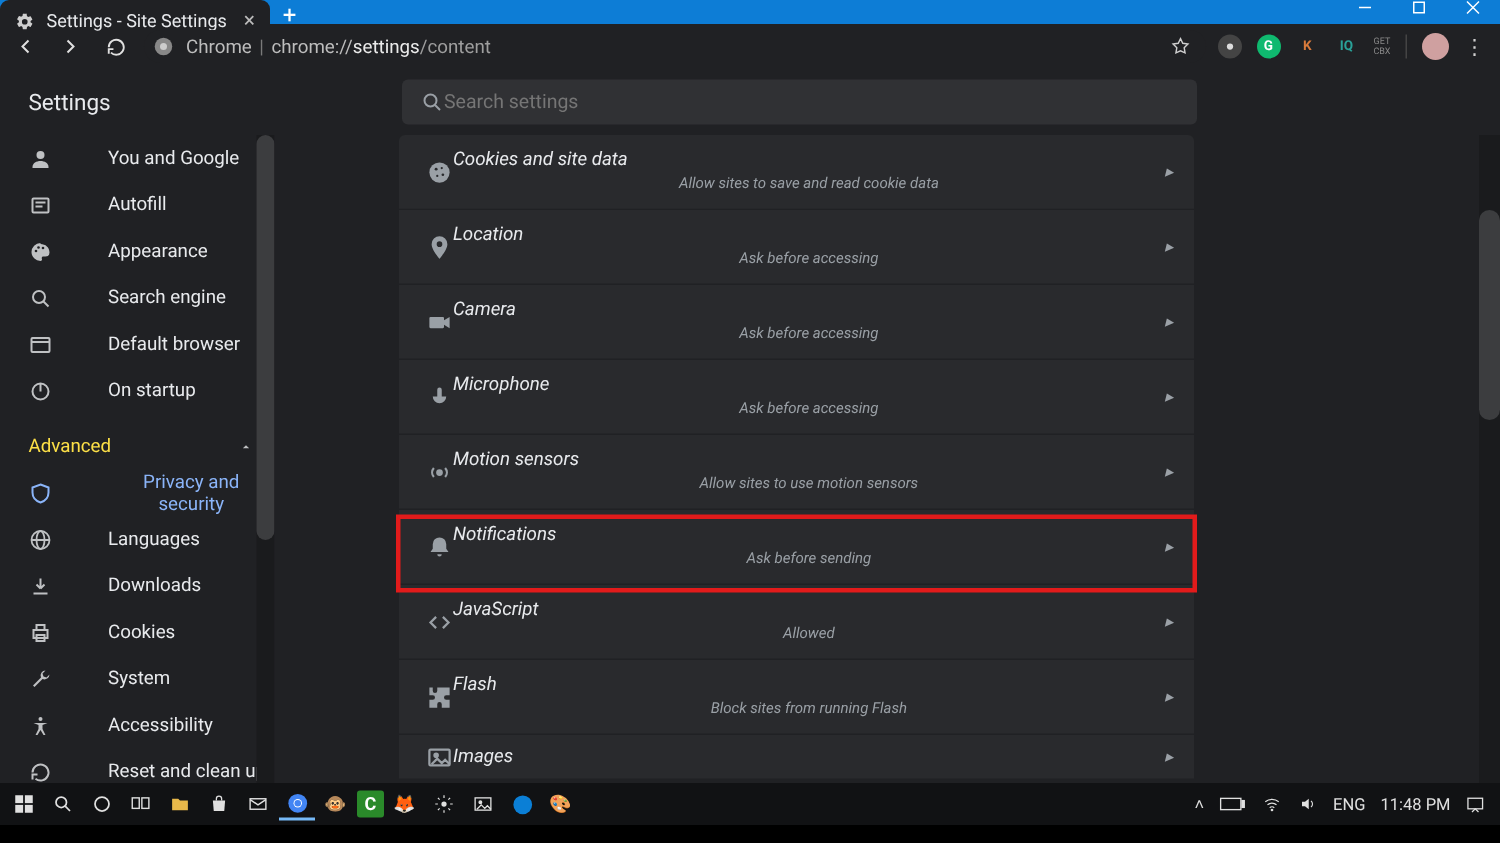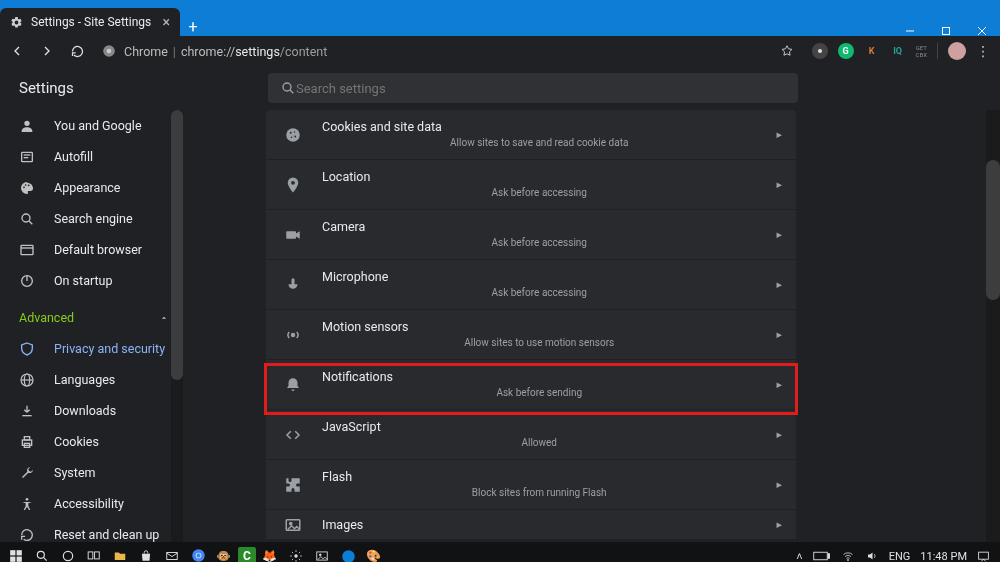--- a/index.html
+++ b/index.html
@@ -1,19 +1,19 @@
 <!DOCTYPE html>
 <html><head>
 <meta charset="utf-8">
 <style>
   * { box-sizing: border-box; margin: 0; padding: 0; font-family: "Segoe UI", Roboto, Arial, sans-serif; }
   html, body { width: 1000px; height: 562px; overflow: hidden; background: #000; color: #e8eaed; }
 
   
-  .titlebar { height: 36px; background: linear-gradient(#0d7dd6,#0d7dd6); display:flex; align-items:flex-end; }
+  .titlebar { height: 16px; background: linear-gradient(#0d7dd6,#0d7dd6); display:flex; align-items:flex-start; }
   .tab { display:flex; align-items:center; gap:8px; background:#202124; color:#e8eaed; height:28px; padding:0 10px; font-size:12px; border-top-left-radius:6px; border-top-right-radius:6px; min-width:180px; margin-top:0px; }
   .tab .gear { width:13px; height:13px; }
   .tab .close { margin-left:auto; font-size:14px; color:#bbb; }
   .newtab { width:26px; display:flex; align-items:center; justify-content:center; color:#fff; font-size:16px; }
   .titlebar .spacer { flex:1; }
   .win-controls { display:flex; }
   .win-controls div { width:36px; display:flex; align-items:center; justify-content:center; color:#fff; font-size:11px; }
 
   
   .urlrow { height:30px; background:#202124; display:flex; align-items:center; padding:0 6px; gap:8px;justify-content:center; }
@@ -35,31 +35,31 @@
 
   .topbar { height:44px; display:flex; align-items:center; }
   .topbar .title { font-size:15px; color:#e8eaed; padding-left:19px; }
   .searchwrap { position:absolute; left:268px; top:7px; width:530px; height:30px; background:#303134; border-radius:4px; display:flex; align-items:center; padding:0 12px; }
   .searchwrap input { background:transparent; border:none; outline:none; color:#9aa0a6; font-size:13px; flex:1; }
 
   .content { display:flex; height:calc(100% - 44px); }
   .sidebar { width:183px; height:100%; overflow:hidden; position:relative; }
   .sidebar-scroll { position:absolute; right:0; top:0; width:12px; height:100%; background:#1a1b1d; }
   .sidebar-thumb { width:12px; background:#3c3d3f; height:270px; margin-top:0; border-radius:6px; }
-  .side-item { display:flex; align-items:center; gap:19px; height:31px; padding-left:19px; font-size:12.5px; color:#e8eaed; cursor:pointer; }
+  .side-item { display:flex; align-items:center; gap:37px; height:31px; padding-left:19px; font-size:12.5px; color:#e8eaed; cursor:pointer; }
   .side-item .ic { width:16px; height:16px; display:flex; align-items:center; justify-content:center; color:#bfc1c3; }
   .side-item.active { color:#8ab4f8;text-align:center; }
   .side-item.active .ic { color:#8ab4f8; }
-  .side-header { display:flex; align-items:center; justify-content:space-between; height:31px; padding:0 14px 0 19px; font-size:12.5px; color:#84cc16; }
+  .side-header { display:flex; align-items:center; justify-content:space-between; height:31px; padding:0 14px 0 19px; font-size:12.5px; color:#fde047; }
 
   .main { flex:1; position:relative; overflow:hidden; }
   .main-scroll { position:absolute; right:0; top:0; width:14px; height:100%; background:#1a1b1d; }
   .main-thumb { width:14px; background:#3c3d3f; height:140px; margin-top:50px; border-radius:7px; }
   .list { position:absolute; left:83px; top:0; width:530px; }
-  .row { height:50px; background:#292a2d; border-bottom:1px solid #202124; display:flex; align-items:center; padding:0 14px 0 18px; gap:20px; cursor:pointer; }
+  .row { height:50px; background:#292a2d; border-bottom:1px solid #202124; display:flex; align-items:center; padding:0 14px 0 18px; cursor:pointer;font-style:italic; }
   .row.first { border-top-left-radius:4px; border-top-right-radius:4px; }
   .row .ic { width:18px; height:18px; display:flex; align-items:center; justify-content:center; color:#9aa0a6; }
   .row .txt { flex:1; }
   .row .txt .t1 { font-size:12.5px; color:#e8eaed; line-height:16px; }
   .row .txt .t2 { font-size:10px; color:#9aa0a6; line-height:15px;text-align:center; }
   .row .chev { color:#9aa0a6; font-size:11px; }
   .highlight { position:absolute; border:3px solid #e21b1b; pointer-events:none; }
 
   
   .taskbar { height:28px; background:#111214; display:flex; align-items:center; padding:0 4px; gap:2px; }

